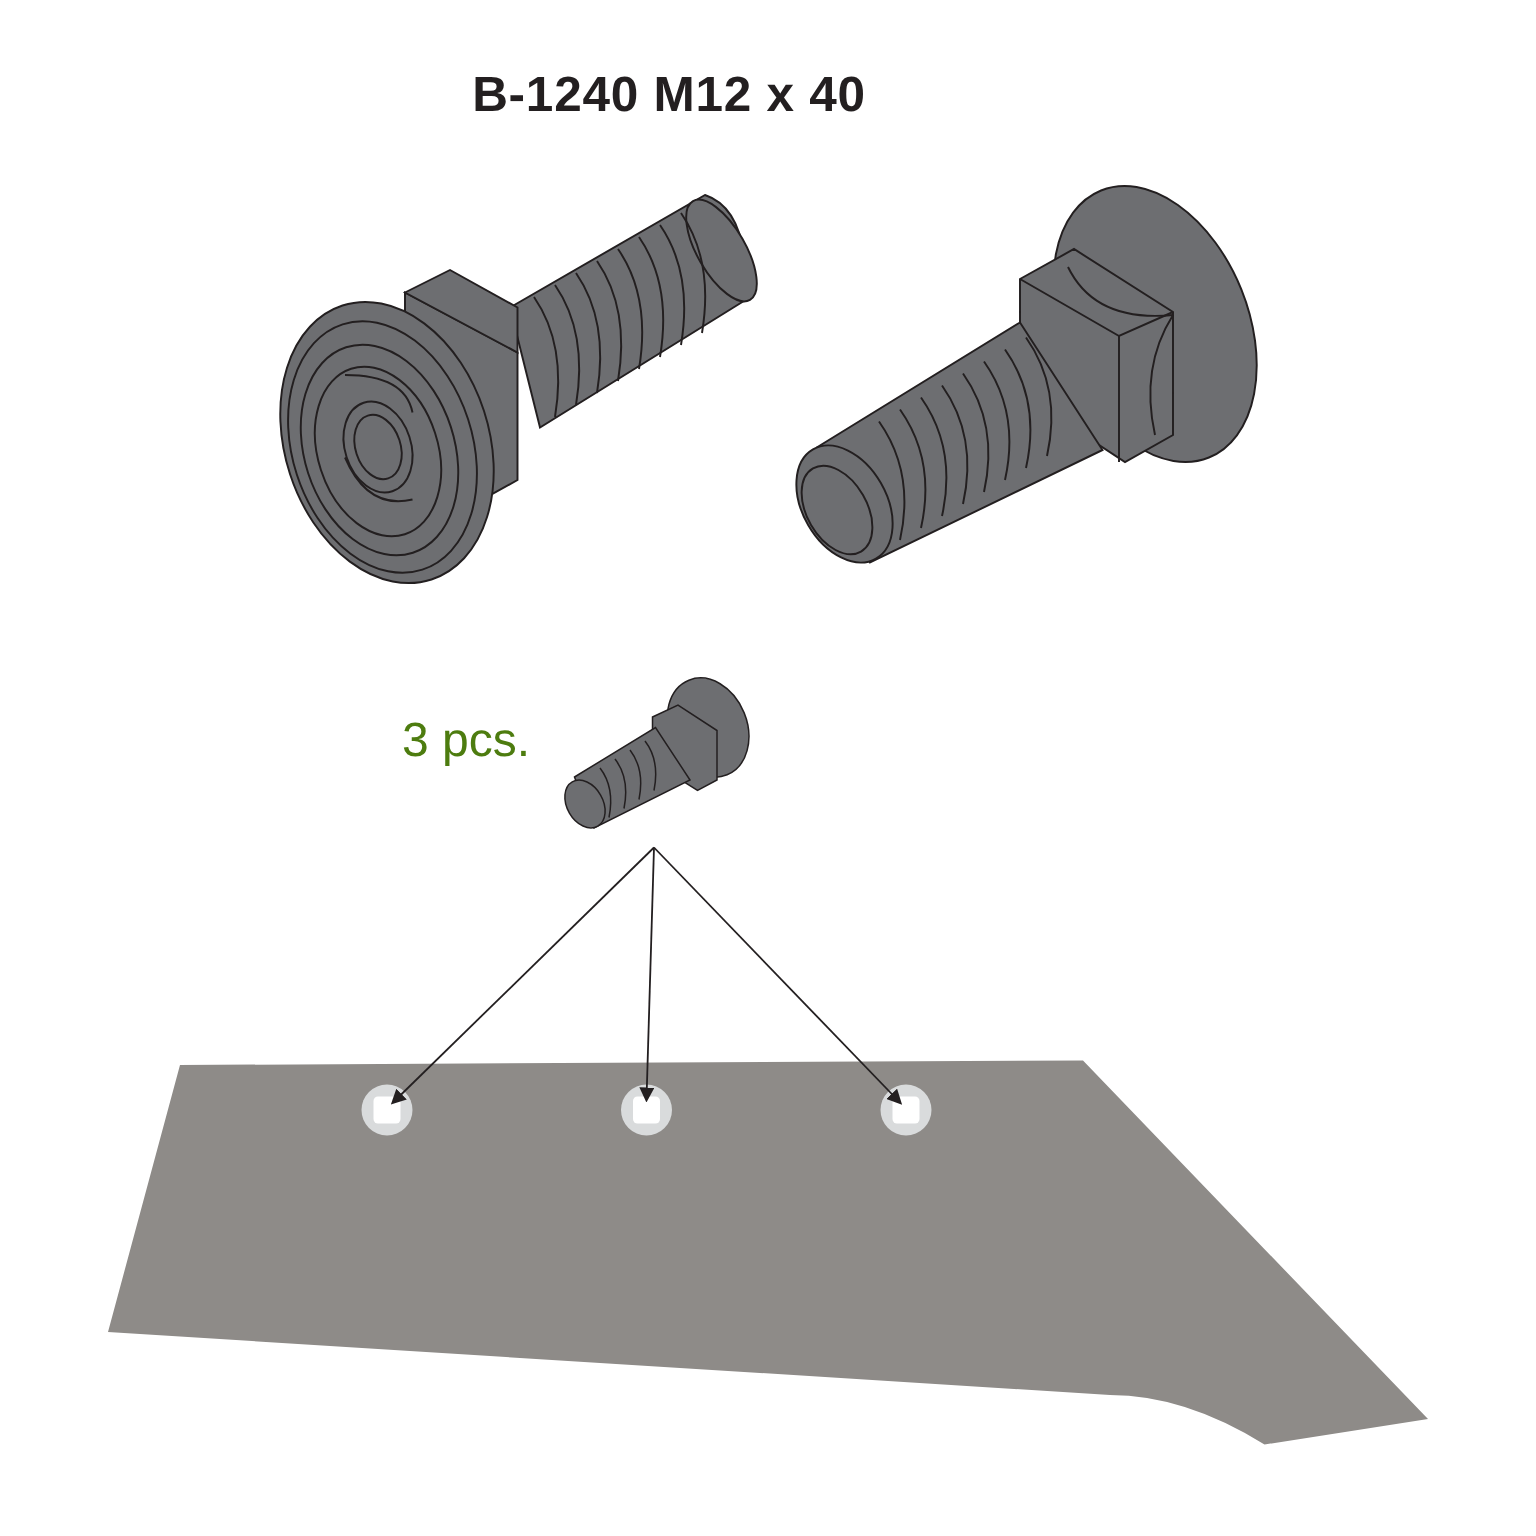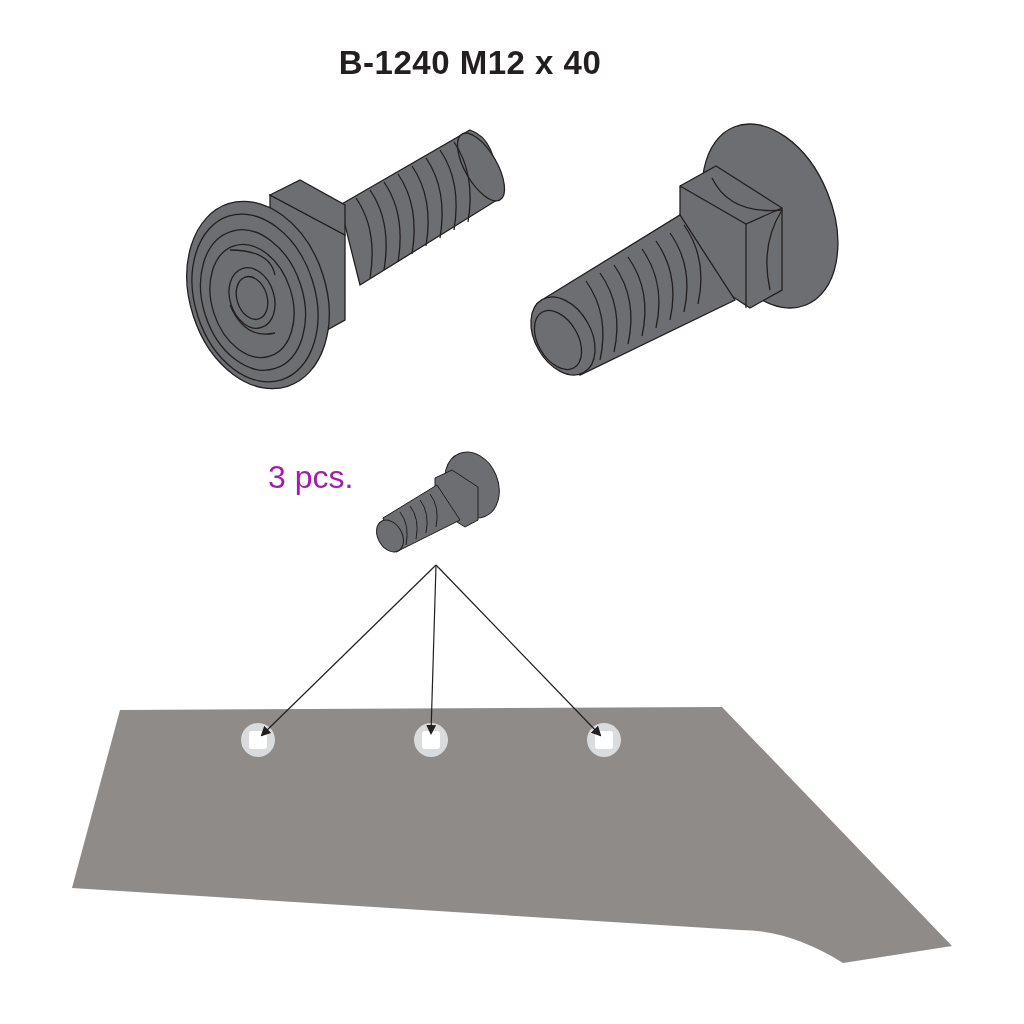--- a/index.html
+++ b/index.html
@@ -1,18 +1,18 @@
 <!DOCTYPE html>
 <html><head>
 <meta charset="utf-8">
 <style>
   html, body { margin: 0; padding: 0; background: #ffffff; }
   body { width: 1024px; height: 1024px; position: relative; overflow: hidden; font-family: "Liberation Sans", "DejaVu Sans", sans-serif; }
-  .title { position: absolute; left: 0; top: 44px; width: 892px; text-align: center; font-size: 33px; font-weight: bold; color: #231f20; letter-spacing: 0.5px; padding-left: 24px; }
-  .qty { position: absolute; left: 268px; top: 459px; font-size: 32px; color: #a21caf; }
+  .title { position: absolute; left: 0; top: 44px; width: 892px; text-align: center; font-size: 33px; font-weight: bold; color: #231f20; letter-spacing: 0.5px; }
+  .qty { position: absolute; left: 268px; top: 475px; font-size: 32px; color: #4d7c0f; }
   svg.art { position: absolute; left: 0; top: 0; }
 </style>
 </head>
 <body>
 
 <div class="title">B-1240  M12 x 40</div>
 <div class="qty">3 pcs.</div>
 
 <svg class="art" width="1024" height="1024" viewBox="0 0 1024 1024">
   <defs>

